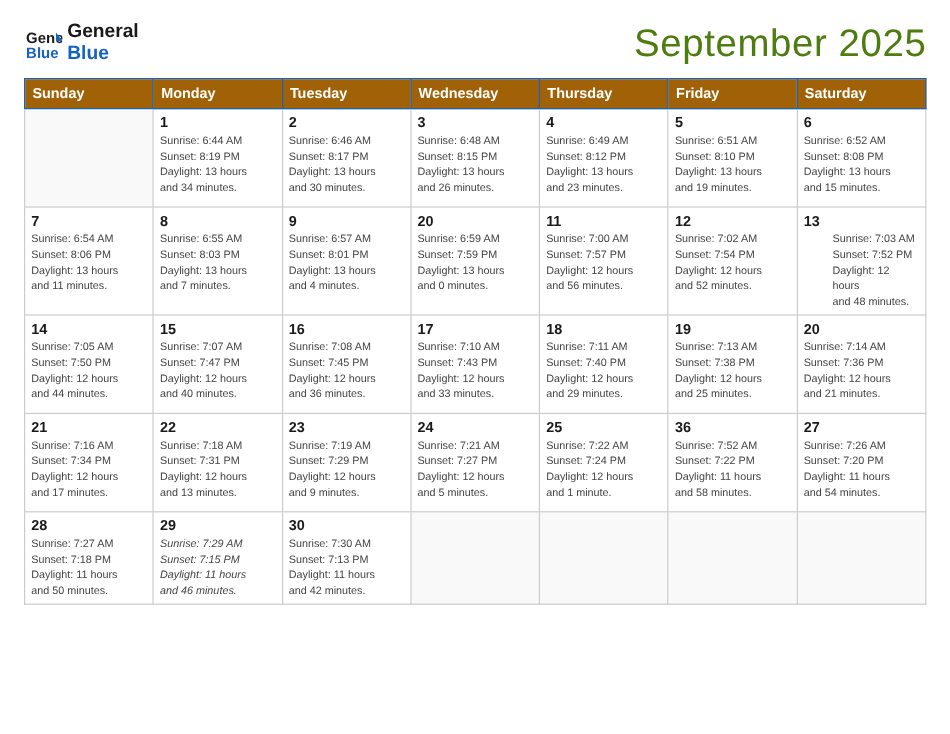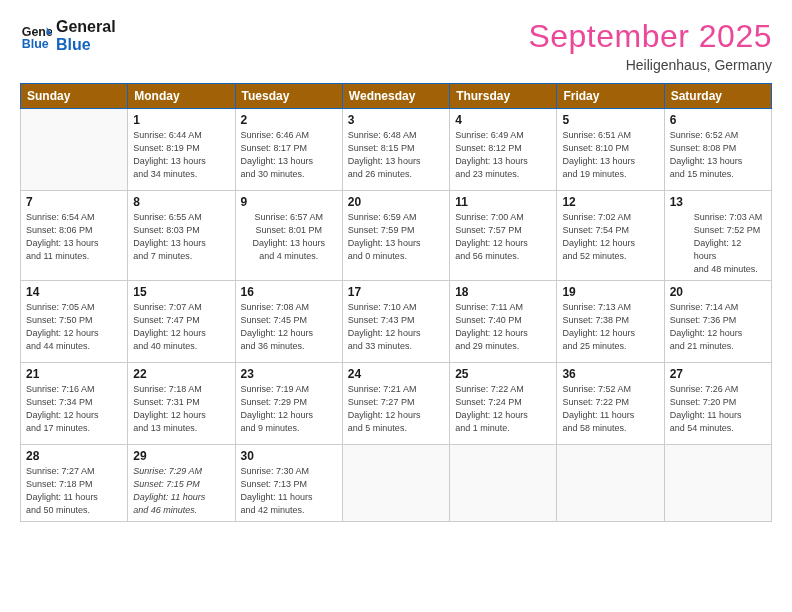--- a/index.html
+++ b/index.html
@@ -30,21 +30,21 @@
     .logo-icon {
       width: 32px;
       height: 32px;
     }
     .title-block {
       text-align: right;
     }
     .month-title {
       font-size: 32px;
       font-weight: 300;
-      color: #ec4899;
+      color: #4d7c0f;
       letter-spacing: 0.5px;
     }
     .subtitle {
       font-size: 14px;
       color: #444;
       margin-top: 2px;
     }
     .calendar {
       width: 100%;
       border-collapse: collapse;
@@ -98,21 +98,20 @@
         <text x="2" y="32" font-size="14" font-weight="bold" fill="#1565c0">Blue</text>
         <polygon points="30,8 36,16 30,16" fill="#1565c0"></polygon>
       </svg>
       <div style="display:flex;flex-direction:column;line-height:1.15;">
         <span style="font-size:16px;font-weight:bold;color:#1a1a1a;">General</span>
         <span style="font-size:16px;font-weight:bold;color:#1565c0;">Blue</span>
       </div>
     </div>
     <div class="title-block">
       <div class="month-title">September 2025</div>
-      <div class="subtitle">Heiligenhaus, Germany</div>
     </div>
   </div>
 
   <table class="calendar">
     <thead>
       <tr>
         <th>Sunday</th>
         <th>Monday</th>
         <th>Tuesday</th>
         <th>Wednesday</th>
@@ -177,21 +176,21 @@
           </td>
           <td>
             <span class="day-number">8</span>
             <div class="day-info" style="white-space: pre-line;">Sunrise: 6:55 AM
 Sunset: 8:03 PM
 Daylight: 13 hours
 and 7 minutes.</div>
           </td>
           <td>
             <span class="day-number">9</span>
-            <div class="day-info" style="white-space: pre-line; text-align: center;">Sunrise: 6:57 AM
+            <div class="day-info" style="white-space: pre-line;">Sunrise: 6:57 AM
 Sunset: 8:01 PM
 Daylight: 13 hours
 and 4 minutes.</div>
           </td>
           <td>
             <span class="day-number">20</span>
             <div class="day-info" style="white-space: pre-line;">Sunrise: 6:59 AM
 Sunset: 7:59 PM
 Daylight: 13 hours
 and 0 minutes.</div>

